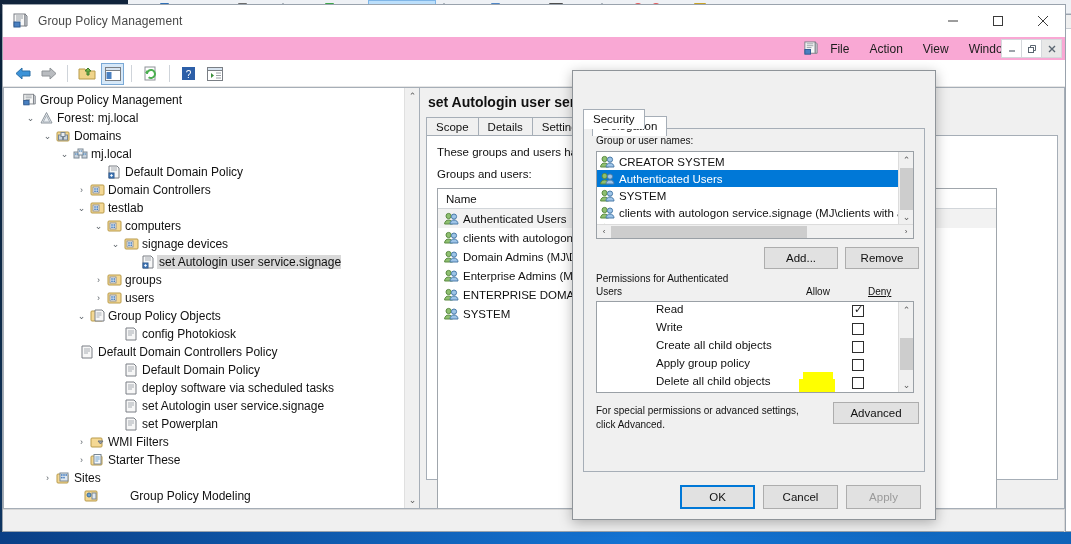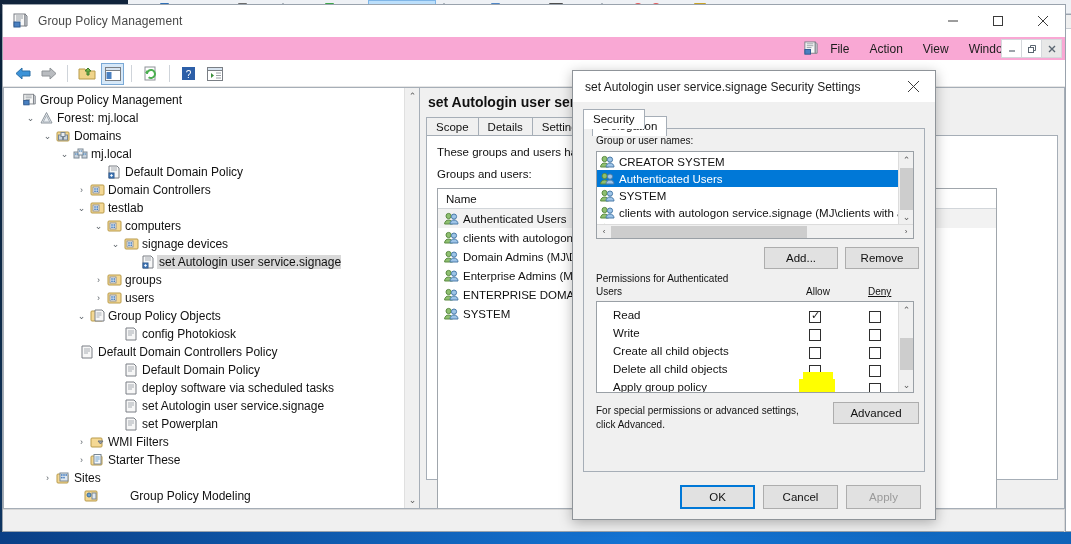--- a/index.html
+++ b/index.html
@@ -846,28 +846,20 @@
     </div>
 
   </div>
 
   <div id="status-bar">
     <div class="sseg" style="width:1235px;"></div>
   </div>
 </div>
 
 <div id="sec-dialog">
-  <div class="dlg-title">
-    <span class="t">set Autologin user service.signage Security Settings</span>
-    <div id="dlg-close">
-      <svg width="13" height="13" viewBox="0 0 13 13">
-          <path d="M1 1l11 11M12 1L1 12" stroke="currentColor" stroke-width="1"></path>
-        </svg>
-    </div>
-  </div>
 
   <div id="dlg-tabs">
     <div class="tab active">Security</div>
   </div>
 
   <div id="dlg-panel">
     <div class="lbl" style="left:12px;top:6px;">Group or user names:</div>
 
     <div id="gu-list">
       <div id="gu-rows" style="padding-top:1px;">
@@ -931,45 +923,45 @@
 
     <div class="gbtn" style="position:absolute;left:180px;top:118px;width:74px;height:22px;">Add...</div>
     <div class="gbtn" style="position:absolute;left:261px;top:118px;width:74px;height:22px;">Remove</div>
 
     <div class="lbl" style="left:12px;top:144px;">Permissions for Authenticated</div>
     <div class="lbl" style="left:12px;top:157px;">Users</div>
     <div class="lbl" style="left:222px;top:157px;">Allow</div>
     <div class="lbl" style="left:284px;top:157px;text-decoration:underline;">Deny</div>
 
     <div id="perm-list">
-      <div id="perm-rows" style="padding-top:6px;">
+      <div id="perm-rows" style="padding-top:0;margin-left:43px;">
           <div class="perm-row">
             <span class="pname">Read</span>
             <span class="cbx allow">
               <span class="tick">✓</span>
             </span>
             <span class="cbx deny"></span>
           </div>
           <div class="perm-row">
             <span class="pname">Write</span>
             <span class="cbx allow"></span>
             <span class="cbx deny"></span>
           </div>
           <div class="perm-row">
             <span class="pname">Create all child objects</span>
             <span class="cbx allow"></span>
             <span class="cbx deny"></span>
           </div>
           <div class="perm-row">
-            <span class="pname">Delete all child objects</span>
+            <span class="pname">Apply group policy</span>
             <span class="cbx allow"></span>
             <span class="cbx deny"></span>
           </div>
           <div class="perm-row">
-            <span class="pname">Apply group policy</span>
+            <span class="pname">Delete all child objects</span>
             <span class="cbx allow"></span>
             <span class="cbx deny"></span>
           </div>
         </div>
       <div id="hl-apply"></div>
       <div id="hl-apply2"></div>
       <div id="perm-vscroll">
         <div class="sc-arrow" style="height:15px;">⌃</div>
         <div class="vthumb"></div>
         <div class="sc-arrow" style="position:absolute;bottom:0;height:15px;">⌄</div>

